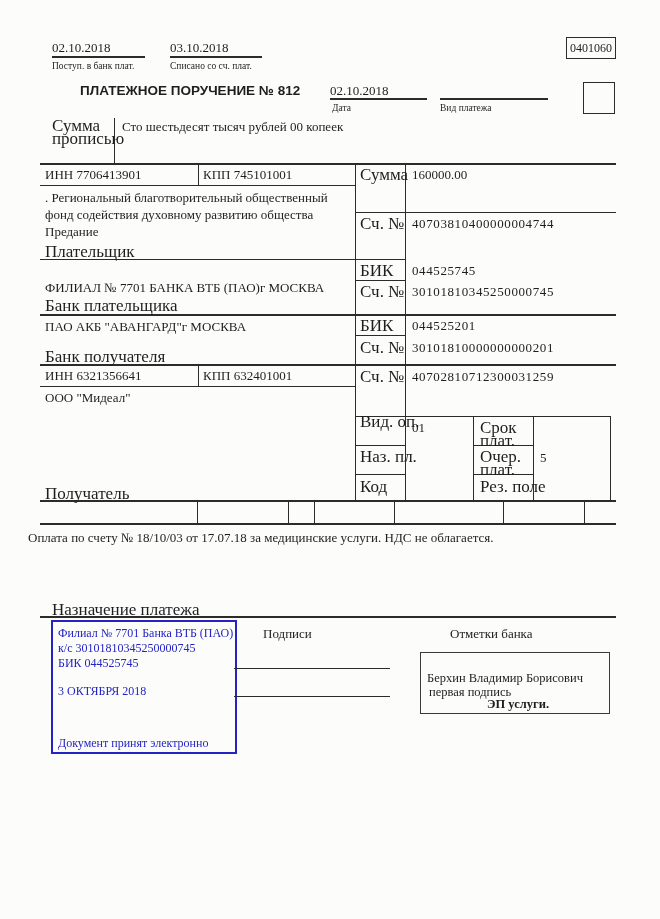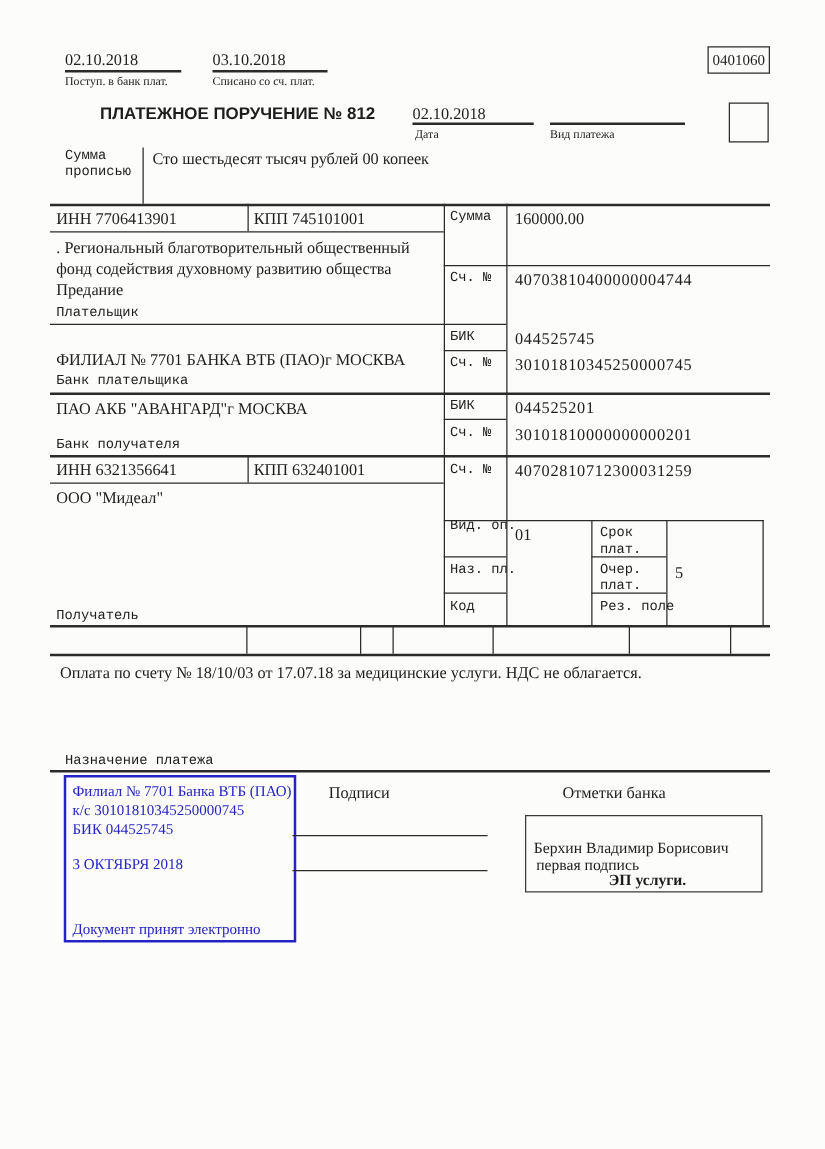--- a/index.html
+++ b/index.html
@@ -1,20 +1,20 @@
 <!DOCTYPE html>
 <html><head>
 <meta charset="utf-8">
 <style>
   html,body{margin:0;padding:0;background:#e8e8e8;}
   #page{position:relative;width:660px;height:919px;background:#fcfcfb;overflow:hidden;
         font-family:"Liberation Serif", serif;color:#1e1e1e;}
   .t{position:absolute;white-space:nowrap;font-size:13px;line-height:15px;}
   .sm{font-size:9.5px;line-height:11px;}
-  .lbl{font-size:11px;line-height:13px;font-family:Liberation Mono, monospace;}
+  .lbl{font-size:17px;line-height:13px;}
   .wrap{white-space:normal;}
   .b{font-weight:bold;}
   .i{}
   .sans{font-family:"Liberation Sans", sans-serif;margin-left:28px;}
   .num{letter-spacing:.6px;}
   .hl,.vl{position:absolute;background:#2b2b2b;}
   .box{position:absolute;border:1px solid #2b2b2b;background:transparent;}
   .bluebox{position:absolute;border:2px solid #2424c4;}
   .blue{color:#2424c4;font-size:12px;line-height:14px;}
   .stamp{position:absolute;border:1.5px solid #3a3a3a;}
@@ -120,21 +120,21 @@
 
   <div class="t lbl" style="left:360px;top:415px">Вид. оп.</div>
   <div class="t" style="left:412px;top:420px">01</div>
   <div class="t lbl wrap" style="left:480px;top:421px;width:36px">Срок плат.</div>
   <div class="t lbl" style="left:360px;top:450px">Наз. пл.</div>
   <div class="t lbl wrap" style="left:480px;top:450px;width:36px">Очер. плат.</div>
   <div class="t" style="left:540px;top:450px">5</div>
   <div class="t lbl" style="left:360px;top:480px">Код</div>
   <div class="t lbl" style="left:480px;top:480px">Рез. поле</div>
 
-  <div class="t" style="left:48px;top:530px">Оплата по счету № 18/10/03 от 17.07.18 за медицинские услуги. НДС не облагается.</div>
+  <div class="t" style="left:28px;top:530px">Оплата по счету № 18/10/03 от 17.07.18 за медицинские услуги. НДС не облагается.</div>
   <div class="t lbl" style="left:52px;top:603px">Назначение платежа</div>
   <div class="hl" style="left:40px;top:616px;width:576px;height:1.5px"></div>
 
   <div class="bluebox" style="left:51px;top:620px;width:182px;height:130px"></div>
   <div class="t blue" style="left:58px;top:626px">Филиал № 7701 Банка ВТБ (ПАО)</div>
   <div class="t blue" style="left:58px;top:641px">к/с 30101810345250000745</div>
   <div class="t blue" style="left:58px;top:656px">БИК 044525745</div>
   <div class="t blue" style="left:58px;top:684px">3 ОКТЯБРЯ 2018</div>
   <div class="t blue" style="left:58px;top:736px">Документ принят электронно</div>
 

